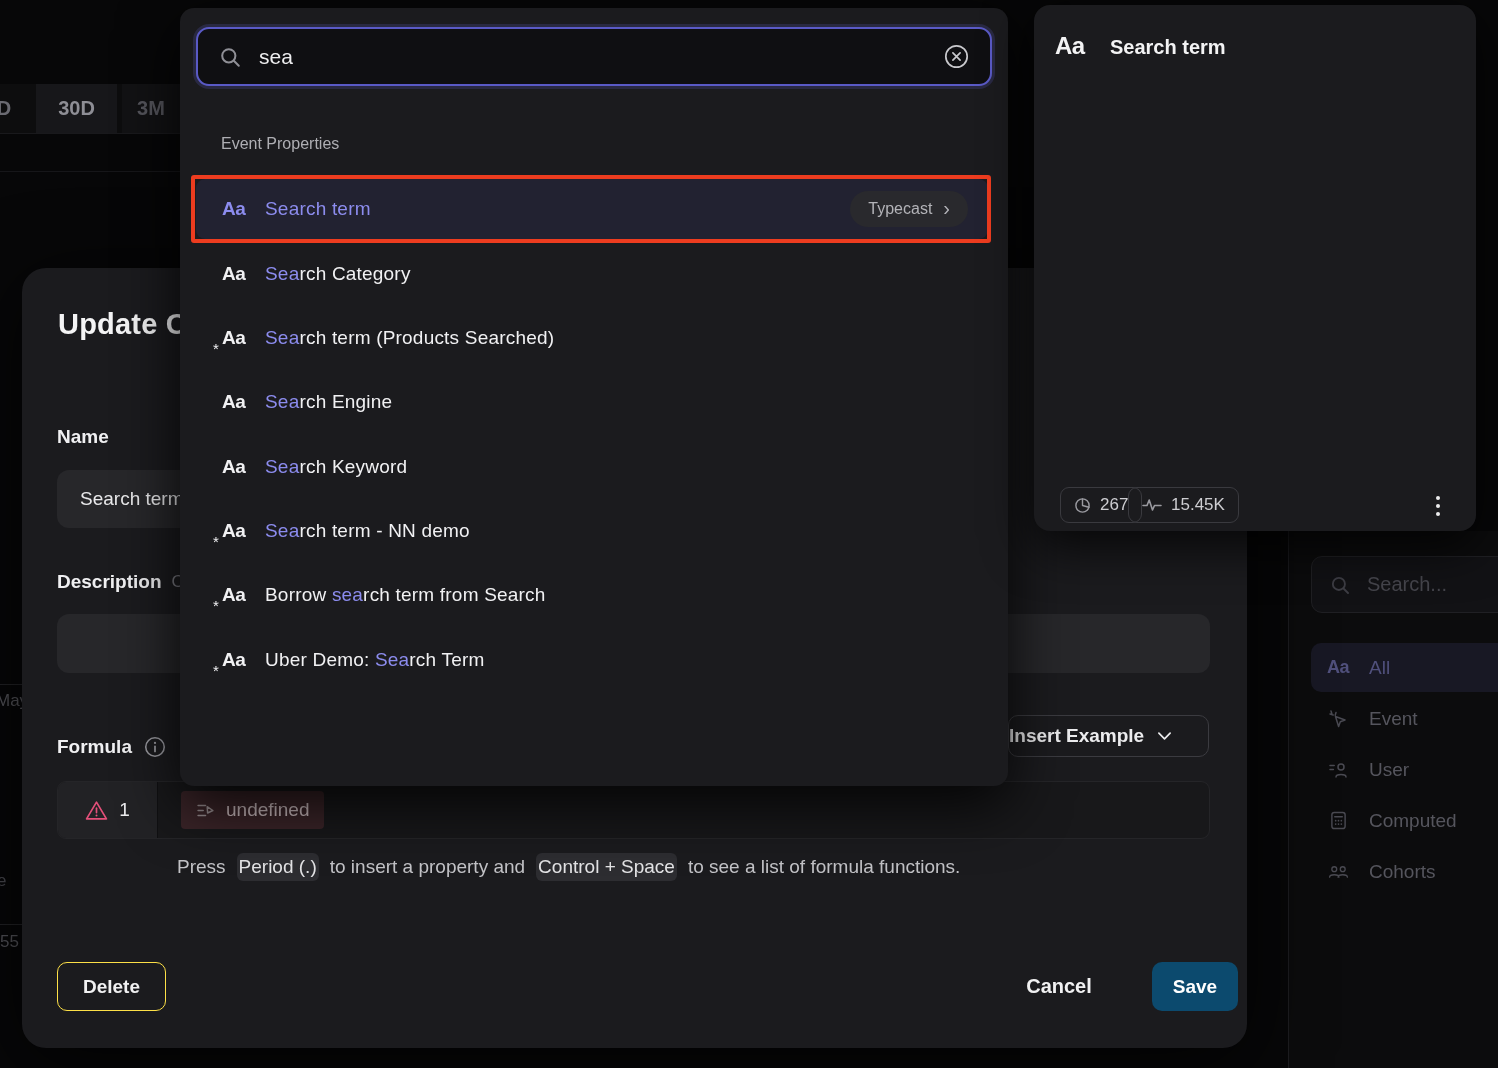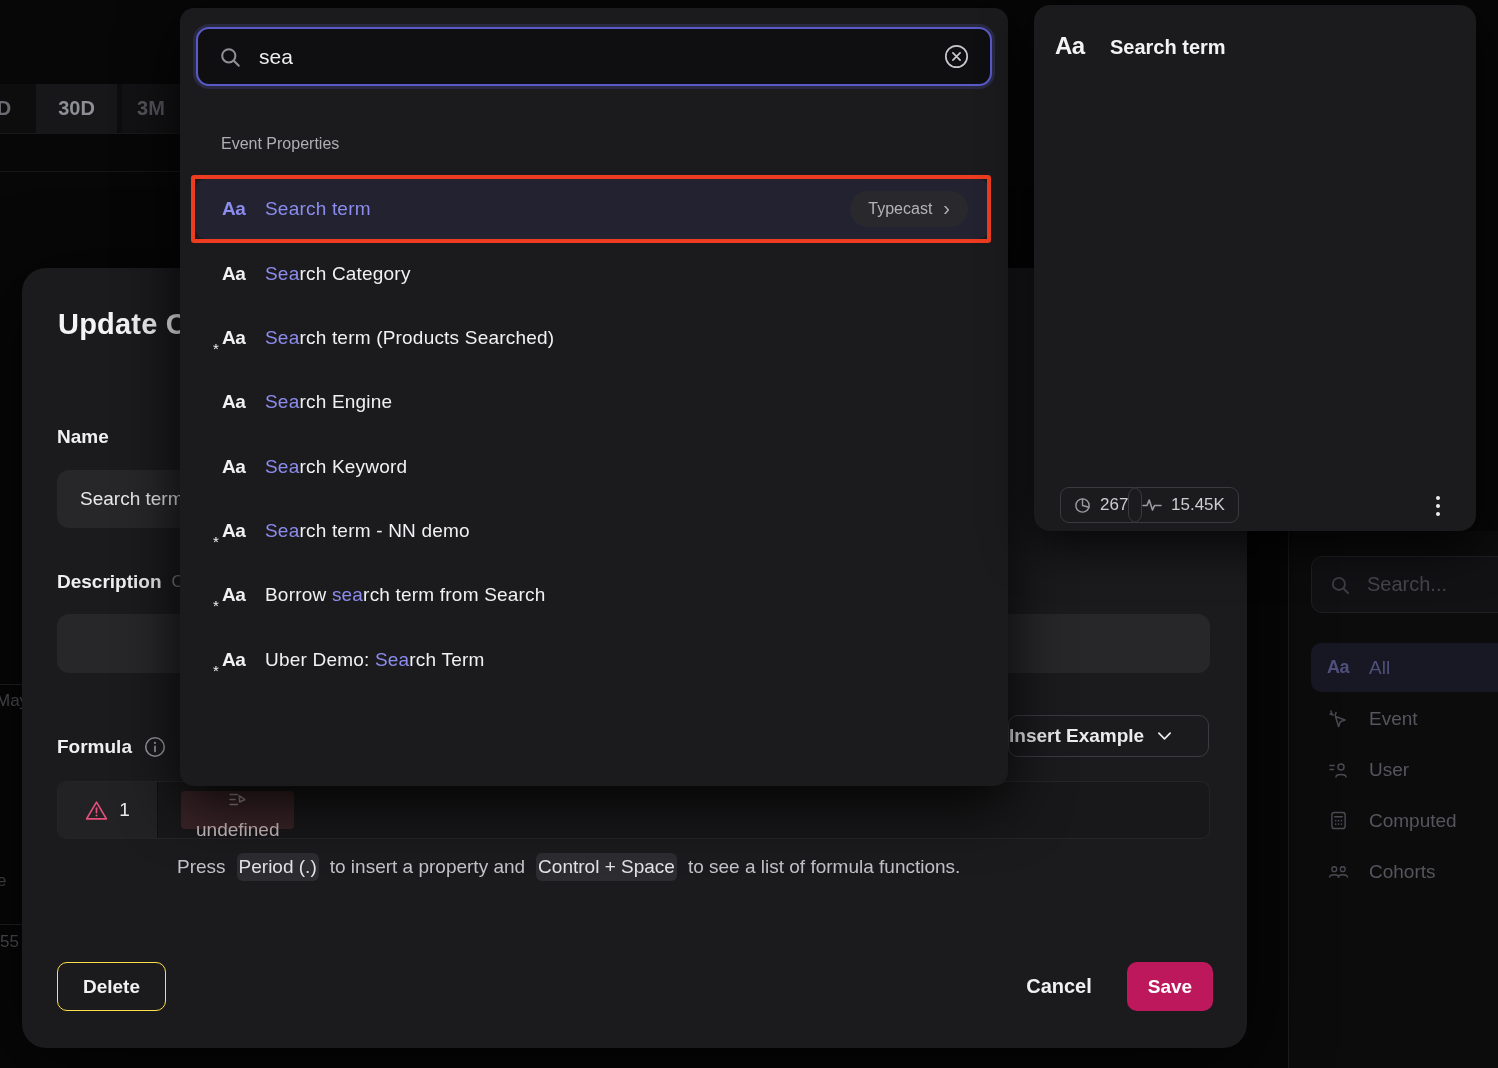--- a/index.html
+++ b/index.html
@@ -47,30 +47,30 @@
   .info-ico { color: #9a9aa0; margin-left: 12px; }
   .insert-btn { position: absolute; left: 986px; top: 447px; width: 201px; height: 42px; border: 1px solid #3b3b40; background: transparent;
                 border-radius: 10px; display: flex; align-items: center; justify-content: flex-start; gap: 13px; font-family: inherit;
                 font-size: 19px; font-weight: 600; color: #ececee; cursor: pointer; }
   .formula-box { position: absolute; left: 35px; top: 513px; width: 1153px; height: 58px; background: #18181a;
                  border: 1px solid #252528; border-radius: 9px; display: flex; align-items: center; }
   .err-seg { width: 100px; height: 100%; background: #222225; border-right: 1px solid #101012; border-radius: 8px 0 0 8px;
              display: flex; align-items: center; justify-content: center; gap: 11px; color: #ececee; font-size: 19px; }
   .warn-ico { color: #e4507a; }
   .undef-pill { margin-left: 23px; height: 38px; background: #3a2428; border-radius: 4px; display: flex; align-items: center;
-                gap: 11px; padding: 0 15px; color: #cfbfc2; font-size: 19px; flex-direction: column; }
+                gap: 11px; padding: 0 15px; color: #cfbfc2; font-size: 19px; }
   .fn-ico { color: #9a8f92; }
   .instruction { position: absolute; left: 155px; top: 585px; display: flex; align-items: center; gap: 7px;
                  font-size: 19px; color: #c3c3c7; }
   .chip { background: #2d2d31; border-radius: 6px; padding: 3px 2px; color: #e4e4e6; margin: 0 4px; }
   .delete-btn { position: absolute; left: 35px; top: 694px; width: 109px; height: 49px; border: 1px solid #fde047; background: transparent;
                 border-radius: 10px; color: #f1f1f2; font-family: inherit; font-size: 19px; font-weight: 600; cursor: pointer; }
   .cancel-btn { position: absolute; left: 987px; top: 694px; width: 100px; height: 49px; background: none; border: none;
                 color: #f1f1f2; font-family: inherit; font-size: 20px; font-weight: 600; cursor: pointer; }
-  .save-btn { position: absolute; left: 1105px; top: 694px; width: 86px; height: 49px; background: #be185d; border: none;
+  .save-btn { position: absolute; left: 1130px; top: 694px; width: 86px; height: 49px; background: #0c4a6e; border: none;
               border-radius: 10px; color: #fff; font-family: inherit; font-size: 19px; font-weight: 600; cursor: pointer; }
 
   
   .dropdown { position: absolute; left: 180px; top: 8px; width: 828px; height: 778px; background: #1b1b1e; border-radius: 14px;
               box-shadow: 0 18px 60px rgba(0,0,0,.85); z-index: 30; }
   .dd-search { position: absolute; left: 16px; top: 19px; width: 796px; height: 59px; border-radius: 13px; background: #0f0f12;
                border: 2px solid #5a5ac6; box-shadow: 0 0 0 3px rgba(90,90,198,.22); display: flex; align-items: center;
                gap: 17px; padding: 0 20px; }
   .dd-search .mag { color: #8f8f96; }
   .dd-search input { background: transparent; border: none; outline: none; flex: 1; font-family: inherit; font-size: 21px; color: #ededef; }

